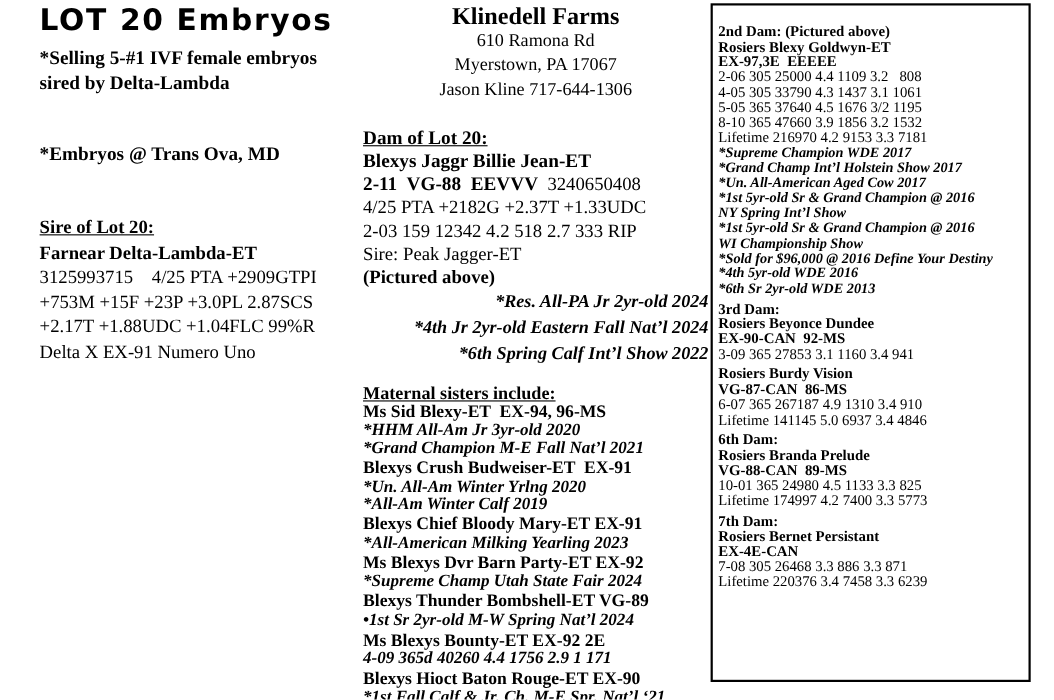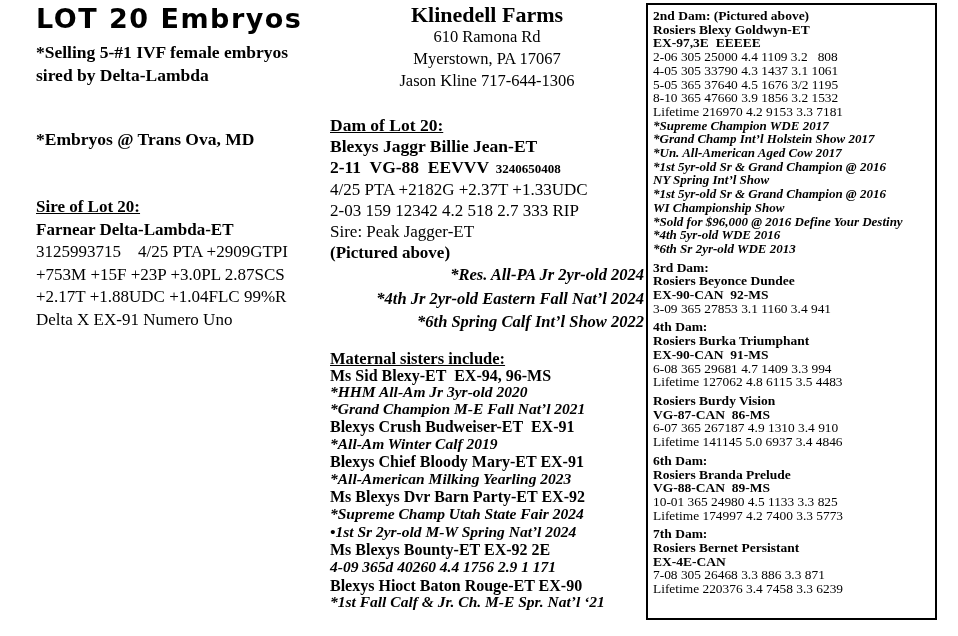--- a/index.html
+++ b/index.html
@@ -19,32 +19,32 @@
   .line { white-space:pre-wrap; }
 
   
   .col-center { position:absolute; left:330px; top:4px; width:314px; }
   .farm { text-align:center; font-size:16.5px; line-height:22px; }
   .farm-name { font-weight:bold; font-size:22px; }
   .dam-block { margin-top:23px; font-size:17px; line-height:21px; }
   .dam-heading { font-weight:bold; text-decoration:underline; font-size:17.5px; }
   .dam-name { font-weight:bold; font-size:17.5px; }
   .dam-score { font-weight:bold; font-size:17.5px; }
-  .dam-reg { font-weight:bold; font-size:13px; }
+  .dam-reg { font-weight:normal; font-size:17px; }
   .pictured { font-weight:bold; }
   .dam-awards { font-size:16.5px; line-height:23.5px; font-weight:bold; font-style:italic;text-align:right; }
   .sisters { margin-top:16px; }
   .sisters-heading { font-weight:bold; text-decoration:underline; font-size:16.5px; line-height:18px; }
   .sister-group { margin-bottom:2px; }
   .sister-name { font-weight:bold; font-size:16px; line-height:16.8px; white-space:pre-wrap; }
   .sister-award { font-weight:bold; font-style:italic; font-size:15.5px; line-height:16.3px; white-space:pre-wrap; }
 
   
   .col-right { position:absolute; left:646px; top:3px; width:291px; min-height:617px;
-    border:2px solid #000; padding:4px 5px 3px 5px; background:#fff; }
+    border:2px solid #000; padding:17px 5px 3px 5px; background:#fff; }
   .rsec { margin-top:5px; }
   .rsec:first-child { margin-top:0; }
   .rh { font-weight:bold; font-size:13.5px; line-height:13.7px; white-space:pre-wrap; }
   .rn { font-weight:bold; font-size:13.5px; line-height:13.7px; white-space:pre-wrap; }
   .rr { font-size:13.4px; line-height:13.7px; white-space:pre-wrap; }
   .ra { font-weight:bold; font-style:italic; font-size:13px; line-height:13.7px; white-space:pre-wrap; }
 </style>
 </head>
 <body>
 
@@ -92,31 +92,33 @@
 
     <div class="sisters">
       <div class="sisters-heading line">Maternal sisters include:</div>
       <div class="sister-group">
         <div class="sister-name">Ms Sid Blexy-ET  EX-94, 96-MS</div>
         <div class="sister-award">*HHM All-Am Jr 3yr-old 2020</div>
         <div class="sister-award">*Grand Champion M-E Fall Nat’l 2021</div>
       </div>
       <div class="sister-group">
         <div class="sister-name">Blexys Crush Budweiser-ET  EX-91</div>
+        <div class="sister-award">*Un. All-Am Winter Yrlng 2020</div>
         <div class="sister-award">*All-Am Winter Calf 2019</div>
       </div>
       <div class="sister-group">
         <div class="sister-name">Blexys Chief Bloody Mary-ET EX-91</div>
         <div class="sister-award">*All-American Milking Yearling 2023</div>
       </div>
       <div class="sister-group">
         <div class="sister-name">Ms Blexys Dvr Barn Party-ET EX-92</div>
         <div class="sister-award">*Supreme Champ Utah State Fair 2024</div>
       </div>
       <div class="sister-group">
+        <div class="sister-name">Blexys Thunder Bombshell-ET VG-89</div>
         <div class="sister-award">•1st Sr 2yr-old M-W Spring Nat’l 2024</div>
       </div>
       <div class="sister-group">
         <div class="sister-name">Ms Blexys Bounty-ET EX-92 2E</div>
         <div class="sister-award">4-09 365d 40260 4.4 1756 2.9 1 171</div>
       </div>
       <div class="sister-group">
         <div class="sister-name">Blexys Hioct Baton Rouge-ET EX-90</div>
         <div class="sister-award">*1st Fall Calf &amp; Jr. Ch. M-E Spr. Nat’l ‘21</div>
       </div>
@@ -144,27 +146,20 @@
       <div class="ra">*4th 5yr-old WDE 2016</div>
       <div class="ra">*6th Sr 2yr-old WDE 2013</div>
     </div>
     <div class="rsec">
       <div class="rh">3rd Dam:</div>
       <div class="rn">Rosiers Beyonce Dundee</div>
       <div class="rn">EX-90-CAN  92-MS</div>
       <div class="rr">3-09 365 27853 3.1 1160 3.4 941</div>
     </div>
     <div class="rsec">
-      <div class="rh">4th Dam:</div>
-      <div class="rn">Rosiers Burka Triumphant</div>
-      <div class="rn">EX-90-CAN  91-MS</div>
-      <div class="rr">6-08 365 29681 4.7 1409 3.3 994</div>
-      <div class="rr">Lifetime 127062 4.8 6115 3.5 4483</div>
-    </div>
-    <div class="rsec">
       <div class="rn">Rosiers Burdy Vision</div>
       <div class="rn">VG-87-CAN  86-MS</div>
       <div class="rr">6-07 365 267187 4.9 1310 3.4 910</div>
       <div class="rr">Lifetime 141145 5.0 6937 3.4 4846</div>
     </div>
     <div class="rsec">
       <div class="rh">6th Dam:</div>
       <div class="rn">Rosiers Branda Prelude</div>
       <div class="rn">VG-88-CAN  89-MS</div>
       <div class="rr">10-01 365 24980 4.5 1133 3.3 825</div>

